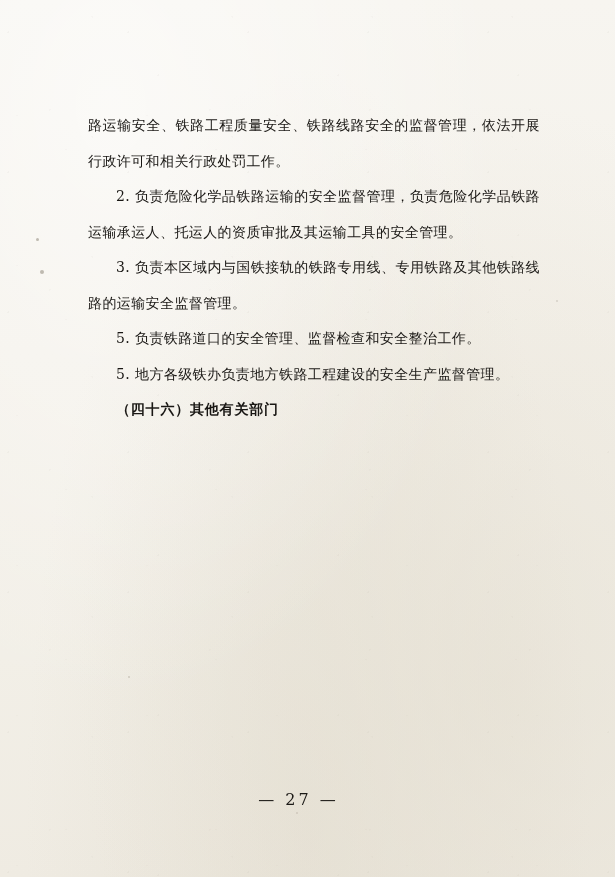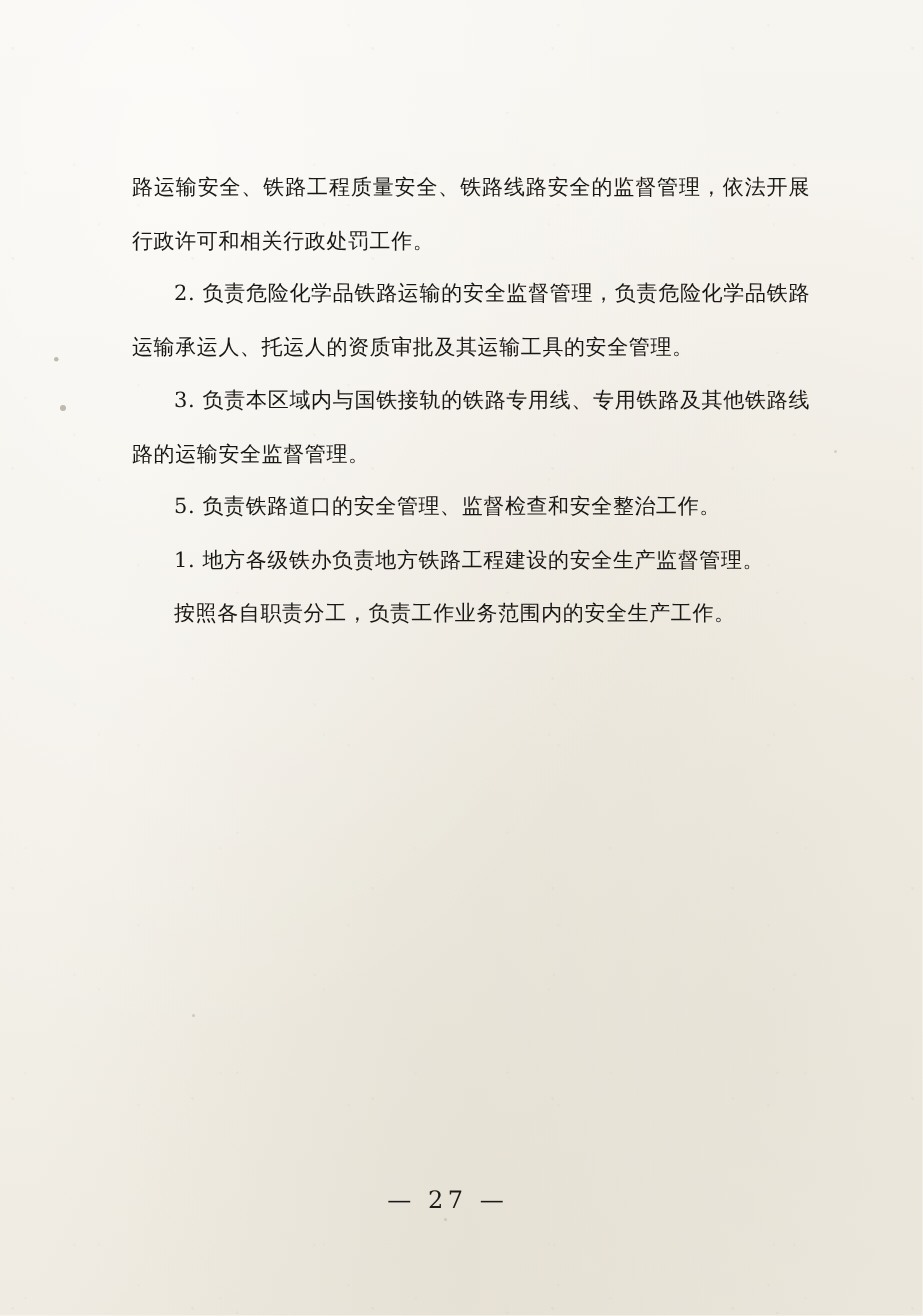--- a/index.html
+++ b/index.html
@@ -106,22 +106,22 @@
 <div class="paper"></div>
 <div class="grain"></div>
 
 <div class="page">
 
   <div class="text-block">
     <p class="para">路运输安全、铁路工程质量安全、铁路线路安全的监督管理，依法开展行政许可和相关行政处罚工作。</p>
     <p class="para indent">2. 负责危险化学品铁路运输的安全监督管理，负责危险化学品铁路运输承运人、托运人的资质审批及其运输工具的安全管理。</p>
     <p class="para indent">3. 负责本区域内与国铁接轨的铁路专用线、专用铁路及其他铁路线路的运输安全监督管理。</p>
     <p class="para indent">5. 负责铁路道口的安全管理、监督检查和安全整治工作。</p>
-    <p class="para indent">1. 地方各级铁办负责地方铁路工程建设的安全生产监督管理。</p>
-    <p class="para indent">按照各自职责分工，负责工作业务范围内的安全生产工作。</p>
+    <p class="para indent">5. 地方各级铁办负责地方铁路工程建设的安全生产监督管理。</p>
+    <p class="para bold">（四十六）其他有关部门</p>
   </div>
 
   <div class="footer">
     <span class="page-number">— 27 —</span>
   </div>
 
   <span class="speck s1"></span>
   <span class="speck s2"></span>
   <span class="speck s3"></span>
   <span class="speck s4"></span>

